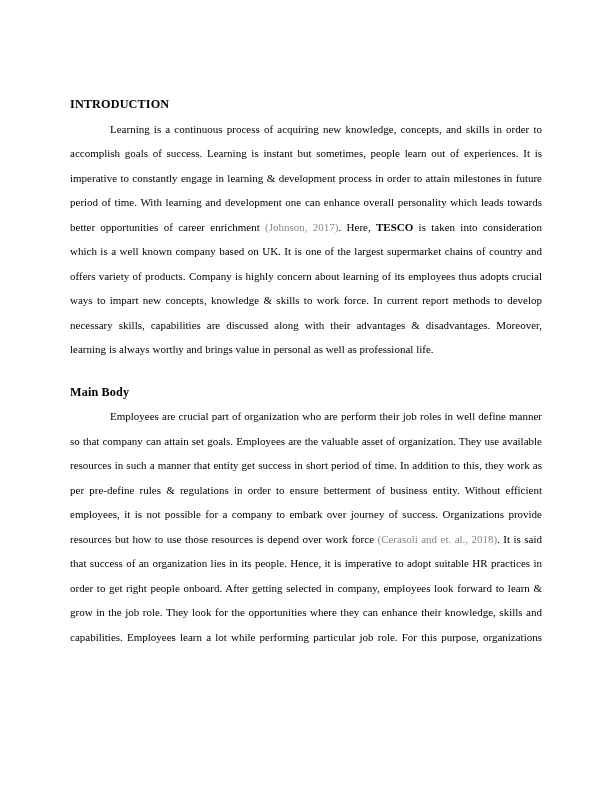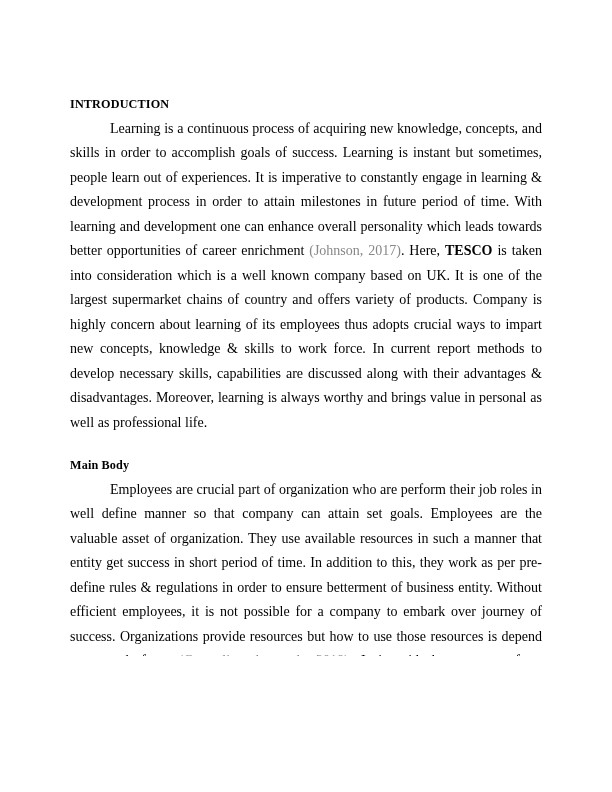--- a/index.html
+++ b/index.html
@@ -27,21 +27,21 @@
     font-size: 12.2px;
     font-weight: bold;
     line-height: 24.5px;
     margin: 0;
     letter-spacing: 0.15px;
   }
   .heading-mainbody {
     margin-top: 18px;
   }
   .para {
-    font-size: 14px;
+    font-size: 11px;
     line-height: 24.5px;
     margin: 0;
     text-align: justify;
     text-indent: 40px;
     word-spacing: 0.1px;
   }
   .para-intro {
     margin-top: 0;
   }
   .bold {

